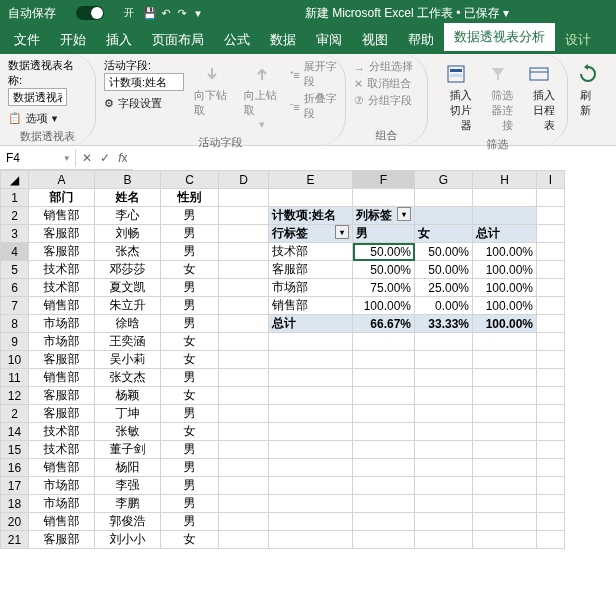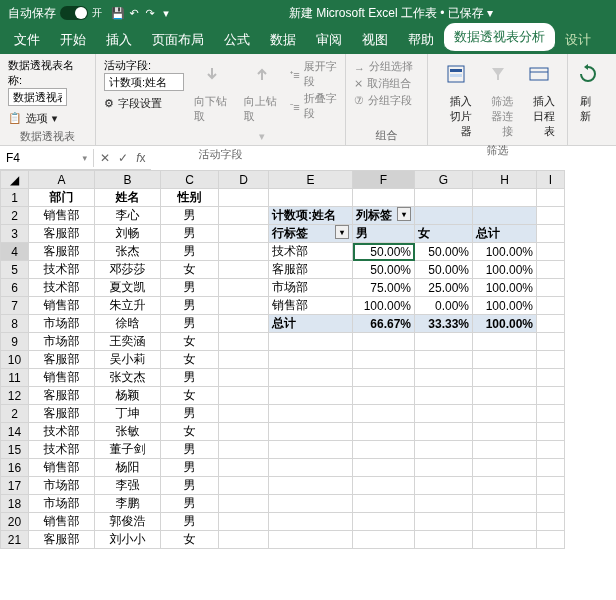--- a/index.html
+++ b/index.html
@@ -1,39 +1,39 @@
 <!DOCTYPE html>
 <html><head>
 <meta charset="utf-8">
 <style>
 * { margin: 0; padding: 0; box-sizing: border-box; font-family: "Microsoft YaHei", Arial, sans-serif; }
 body { width: 616px; height: 600px; overflow: hidden; background: #fff; font-size: 12px; }
 .titlebar { background: #217346; color: #fff; height: 26px; display: flex; align-items: center; padding: 0 8px; }
-.autosave { display: flex; align-items: center; gap: 4px; }
+.autosave { display: flex; align-items: center; gap: 20px; }
 .toggle { width: 28px; height: 14px; background: #0a3d1f; border-radius: 8px; position: relative; }
 .toggle::after { content: ""; position: absolute; right: 1px; top: 1px; width: 12px; height: 12px; background: #fff; border-radius: 50%; }
 .ql-icon { width: 16px; height: 16px; display: flex; align-items: center; justify-content: center; color: #fff; font-size: 11px; }
 .titlebar-center { flex: 1; text-align: center; font-size: 12px; }
 .tabs { background: #217346; display: flex; height: 28px; align-items: flex-end; padding: 0 4px; }
 .tab { color: #fff; padding: 5px 10px; font-size: 13px; cursor: pointer; }
 .tab.active { background: #fff; color: #217346; border-bottom: 2px solid #217346; }
 .tab.contextual { color: #c5e0b4; position: relative; }
 .tab.contextual.active { color: #217346; background: #fff; }
 .ribbon { background: #f3f2f1; border-bottom: 1px solid #d4d4d4; height: 92px; display: flex; }
-.ribbon-group { border-right: 1px solid #d4d4d4; padding: 4px 8px 2px; display: flex; flex-direction: column; justify-content: space-between; }
+.ribbon-group { border-right: 1px solid #d4d4d4; padding: 4px 8px 2px; display: flex; flex-direction: column; justify-content: space-between; border-radius: 27px; }
 .ribbon-group-label { text-align: center; font-size: 11px; color: #666; padding-top: 2px; }
 .rg-row { display: flex; align-items: center; gap: 4px; font-size: 11px; }
 .rg-input { border: 1px solid #ababab; background: #fff; padding: 1px 4px; font-size: 11px; height: 18px; }
-.rg-btn { display: flex; flex-direction: column; align-items: center; font-size: 11px; color: #888; cursor: pointer; padding: 2px 4px; gap: 6px; }
+.rg-btn { display: flex; flex-direction: column; align-items: center; font-size: 11px; color: #888; cursor: pointer; padding: 2px 4px; gap: 0; }
 .rg-btn.enabled { color: #222; }
 .icon-box { width: 28px; height: 28px; display: flex; align-items: center; justify-content: center; }
 .small-item { display: flex; align-items: center; gap: 4px; font-size: 11px; color: #888; padding: 1px 0; }
 .small-item.enabled { color: #222; }
 .formula-bar { display: flex; align-items: center; border-bottom: 1px solid #d4d4d4; height: 24px; background: #fff; }
-.name-box { width: 94px; border-right: 1px solid #d4d4d4; padding: 2px 6px; font-size: 12px; display: flex; justify-content: space-between; align-items: center; }
+.name-box { width: 76px; border-right: 1px solid #d4d4d4; padding: 2px 6px; font-size: 12px; display: flex; justify-content: space-between; align-items: center; }
 .fb-btns { display: flex; align-items: center; padding: 0 6px; gap: 8px; color: #666; }
 .fb-input { flex: 1; padding: 2px 6px; font-size: 16px; border: none; outline: none; margin-top: 40px; }
 .grid-area { overflow: auto; height: calc(600px - 26px - 28px - 92px - 24px); position: relative; }
 table.sheet { border-collapse: collapse; table-layout: fixed; }
 table.sheet th, table.sheet td { border: 1px solid #d4d4d4; font-size: 12px; height: 18px; padding: 0 3px; overflow: hidden; white-space: nowrap; }
 table.sheet th { background: #e6e6e6; font-weight: normal; text-align: center; }
 th.corner { width: 28px; background: #e6e6e6; }
 th.rowhead { width: 28px; background: #e6e6e6; text-align: center; font-size: 11px; }
 th.colhead { text-align: center; font-size: 11px; }
 th.colhead.sel { background: #d2d2d2; }
@@ -76,21 +76,21 @@
 <div class="tabs">
   <div class="tab">文件</div>
   <div class="tab">开始</div>
   <div class="tab">插入</div>
   <div class="tab">页面布局</div>
   <div class="tab">公式</div>
   <div class="tab">数据</div>
   <div class="tab">审阅</div>
   <div class="tab">视图</div>
   <div class="tab">帮助</div>
-  <div class="tab contextual active" style="border-bottom:3px solid #217346;border-radius:11px;">数据透视表分析</div>
+  <div class="tab contextual active" style="border-bottom:3px solid #217346;">数据透视表分析</div>
   <div class="tab contextual">设计</div>
 </div>
 
 <div class="ribbon">
   <div class="ribbon-group" style="width:96px;">
     <div>
       <div class="rg-row">数据透视表名称:</div>
       <input class="rg-input" style="width: 59px;" value="数据透视表3">
       <div class="rg-row small-item enabled" style="margin-top:4px;">
         <span>📋</span>

